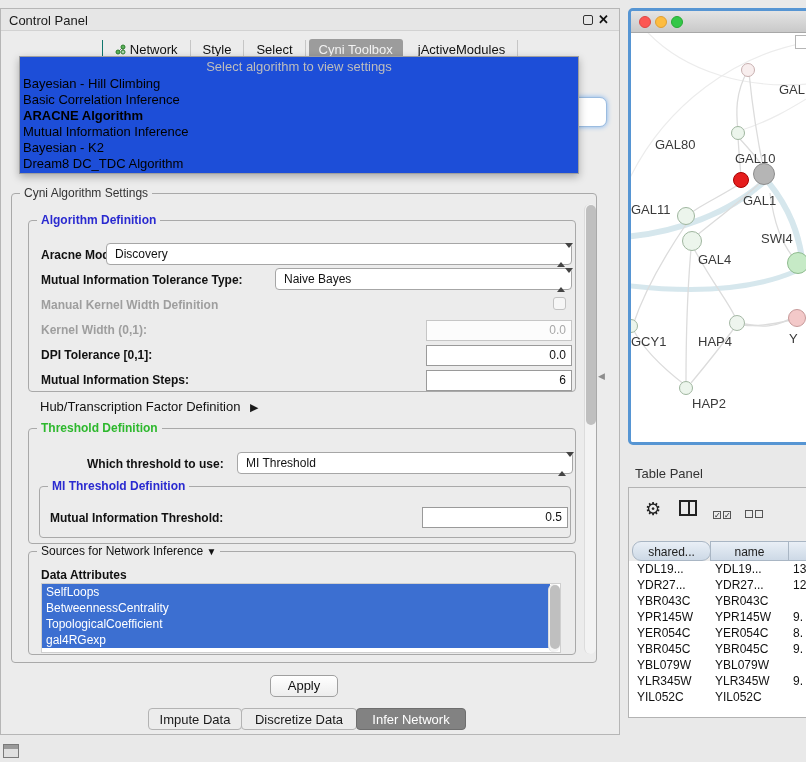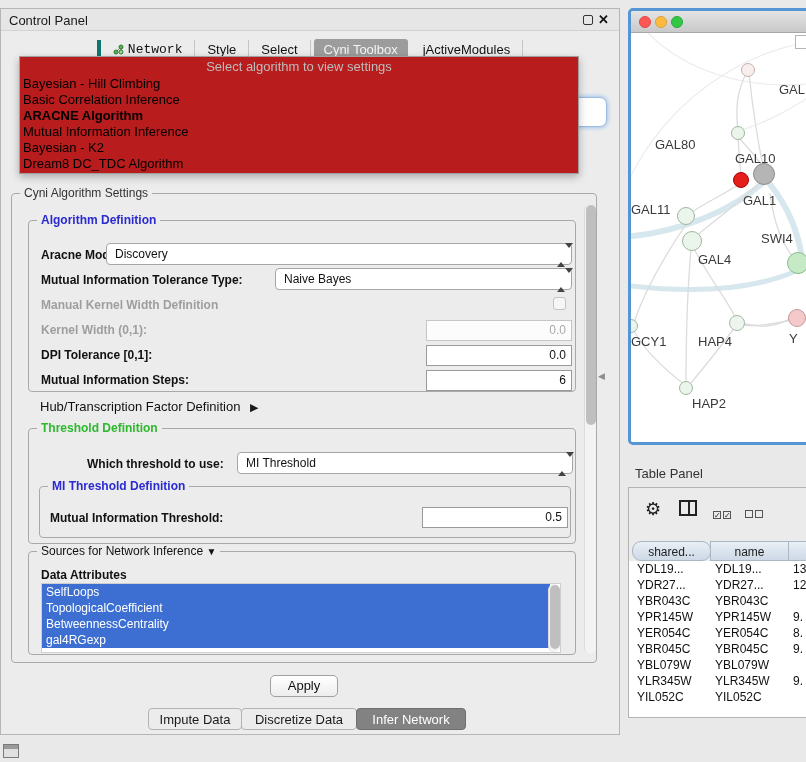--- a/index.html
+++ b/index.html
@@ -8,24 +8,24 @@
   .abs{position:absolute;box-sizing:border-box;}
   
   .cpwin{left:0;top:8px;width:620px;height:727px;background:#ececec;border:1px solid #b6b6b6;}
   .titlebar{left:0;top:0;width:100%;height:22px;background:#e6e6e6;border-bottom:1px solid #d2d2d2;}
   .wintitle{left:8px;top:4px;font-size:13px;color:#1a1a1a;}
   .floatico{left:582px;top:6px;width:10px;height:10px;border:1.5px solid #333;border-radius:2px;}
   .closeico{left:597px;top:3px;font-size:13px;font-weight:bold;color:#111;}
   
   .tabstrip{left:0;top:28px;width:100%;height:24px;display:flex;justify-content:center;align-items:center;}
   .tab{font-size:13px;color:#111;padding:2px 12px;border-right:1px solid #c6c6c6;cursor:default;display:flex;align-items:center;gap:4px;}
-  .tab:first-child{border-left:4px solid #0f766e;font-family:Liberation Mono, monospace;}
+  .tab:first-child{border-left:1px solid #0f766e;}
   .tab.active{background:#9c9c9c;color:#f4f4f4;border-radius:3px;border-right:none;margin:0 3px;padding:3px 10px;}
   
-  .popup{left:18px;top:47px;width:560px;height:118px;background:#b91c1c;border:1px solid #9f9f9f;
+  .popup{left:18px;top:47px;width:560px;height:118px;background:#1d4ed8;border:1px solid #9f9f9f;
          box-shadow:0 3px 8px rgba(0,0,0,.28);z-index:50;}
   .pholder{height:18px;line-height:18px;text-align:center;color:#bdbdbd;font-size:13px;margin-top:1px;}
   .pitem{height:16px;line-height:16px;font-size:13px;color:#000;padding-left:3px;}
   .pitem.sel{font-weight:bold;}
   .combofrag{left:560px;top:88px;width:46px;height:30px;background:#fff;border:1px solid #9bbce0;
              border-radius:7px;box-shadow:0 0 5px #7fb3ef;z-index:5;}
   
   .gbox{border:1px solid #a9a9a9;border-radius:4px;}
   .legend{position:absolute;top:-8px;left:8px;background:#ececec;padding:0 4px;font-size:12px;color:#333;white-space:nowrap;}
   .legend.blue{color:#2a2ad0;font-weight:bold;}
@@ -174,22 +174,22 @@
       </div>
 
       <div class="abs gbox" style="left:16px;top:357px;width:548px;height:104px;">
         <div class="legend" style="color:#111;">
           <span>Sources for Network Inference</span>
           <span style="font-size:10px;">▼</span>
         </div>
         <div class="abs flabel" style="left:12px;top:16px;">Data Attributes</div>
         <div class="abs listbox" style="left:12px;top:31px;width:520px;height:70px;">
           <div class="litem" style="width:504px;">SelfLoops</div>
+          <div class="litem" style="width:504px;">BetweennessCentrality</div>
           <div class="litem" style="width:504px;">TopologicalCoefficient</div>
-          <div class="litem" style="width:504px;">BetweennessCentrality</div>
           <div class="litem" style="width:504px;">gal4RGexp</div>
           <div class="abs sbtrack" style="right:0;top:0;width:12px;height:68px;">
             <div class="sbthumb" style="top:1px;height:64px;"></div>
           </div>
         </div>
       </div>
     </div>
 
     <div class="abs btn" style="left:269px;top:666px;width:68px;height:22px;">Apply</div>
 

